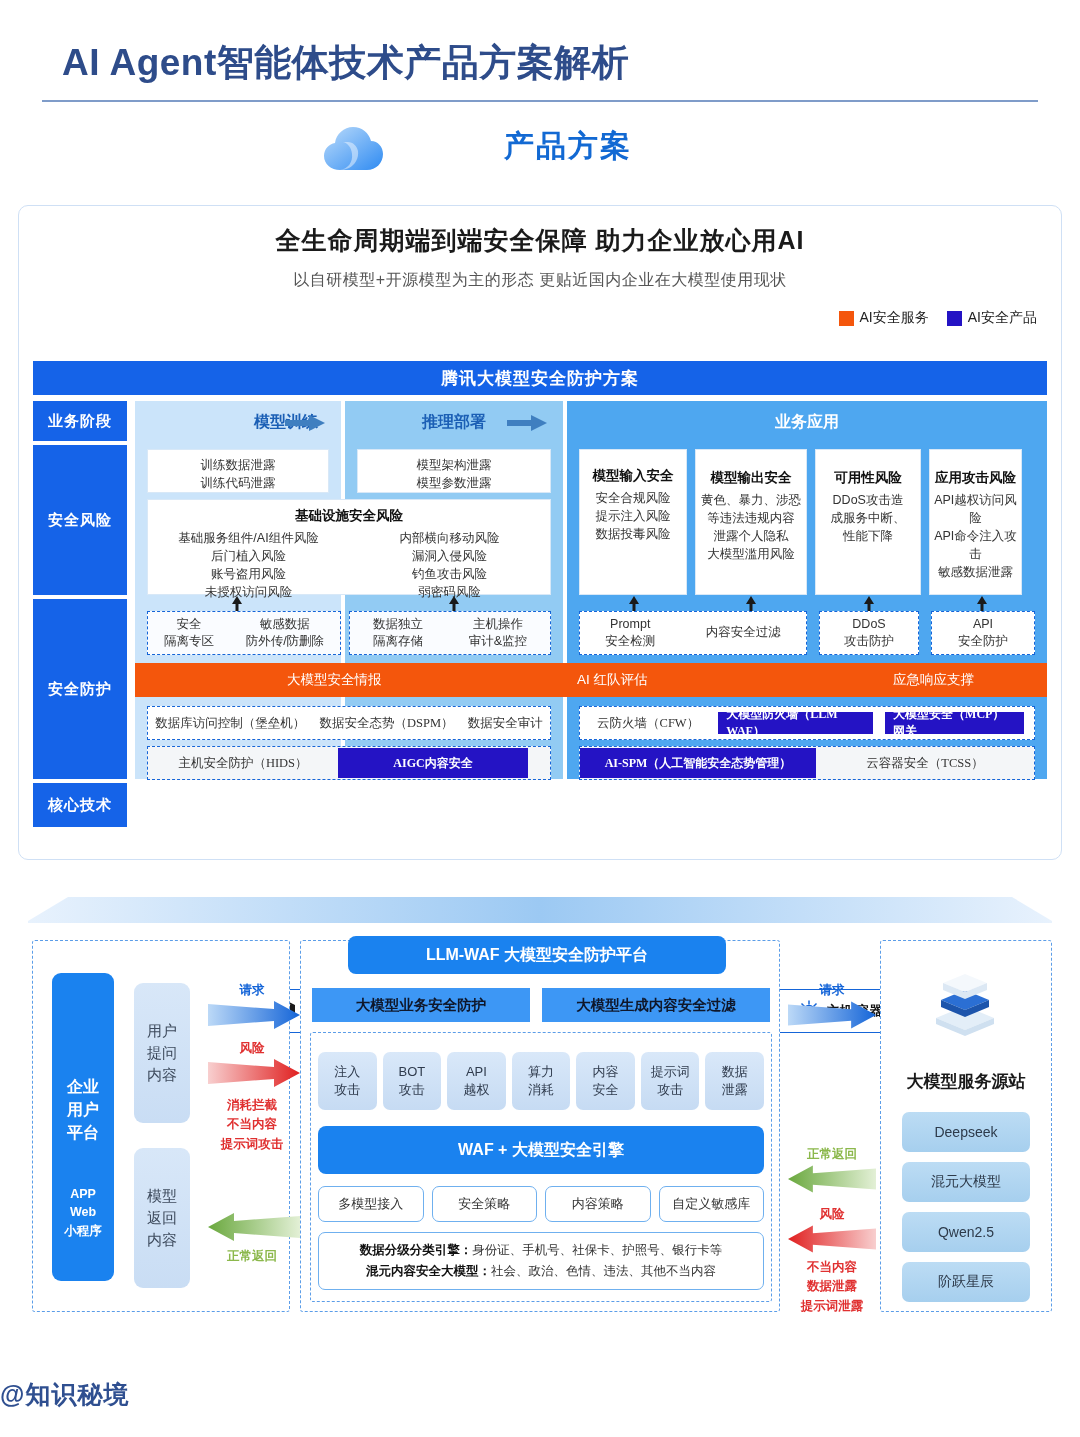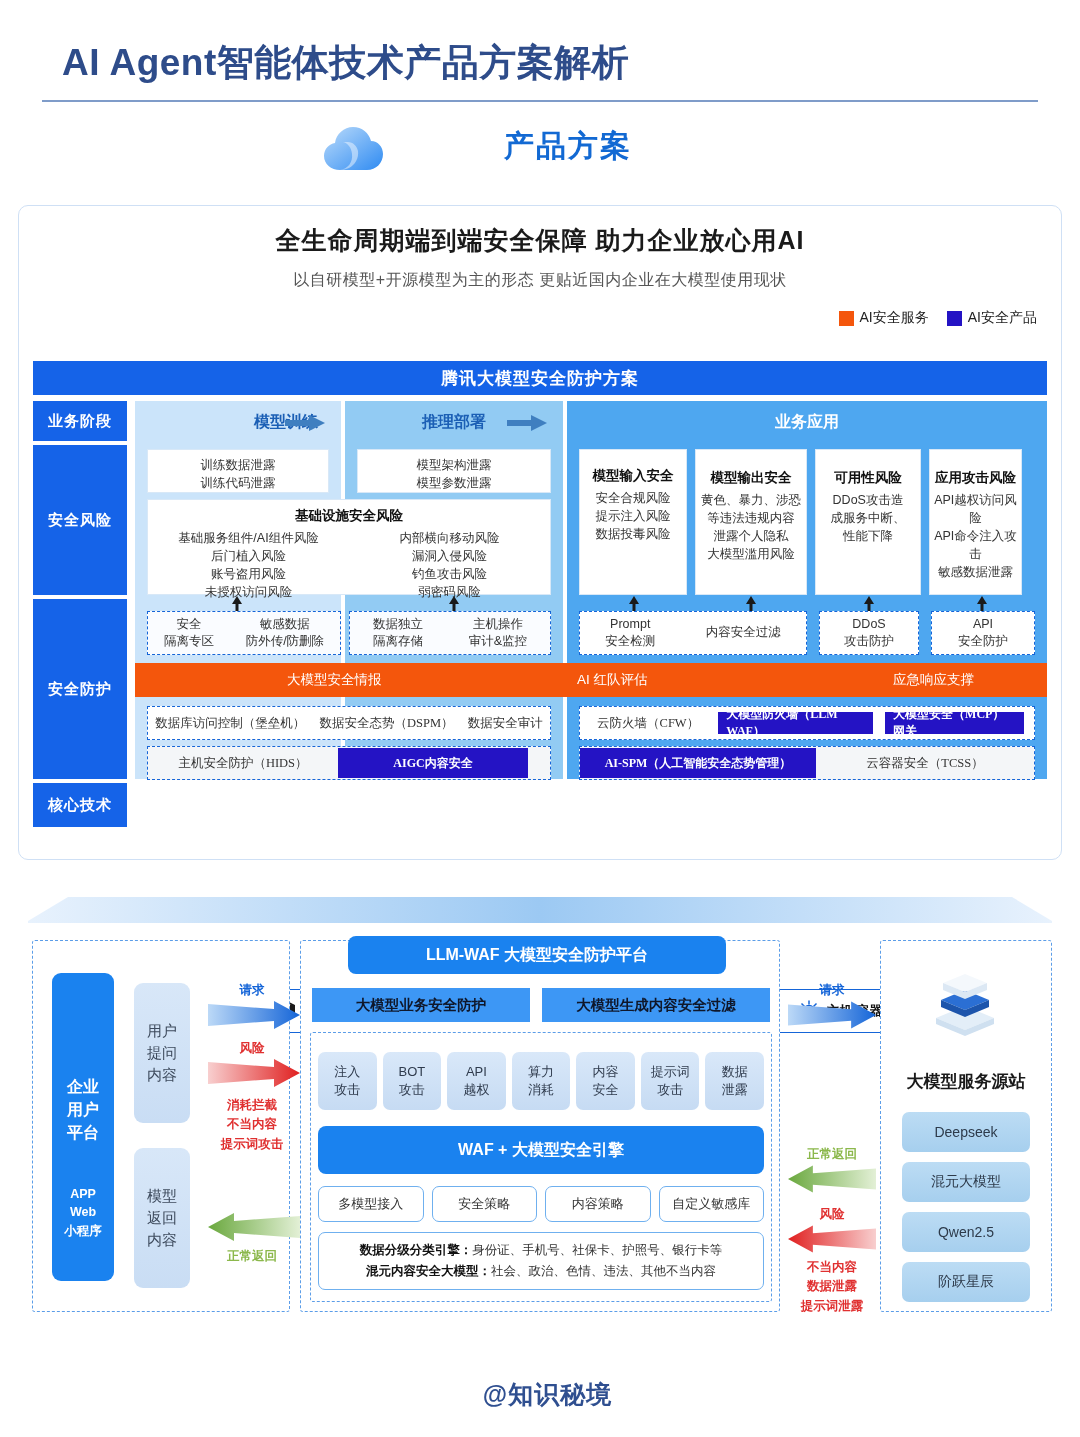--- a/index.html
+++ b/index.html
@@ -153,22 +153,22 @@
   .clsbox b { color:#111; }
 
   .srv-ico { position:absolute; left:922px; top:968px; width:86px; height:86px; }
   .srv-title { position:absolute; left:880px; top:1070px; width:172px; text-align:center;
     font-size:17px; font-weight:bold; color:#1a1a1a; }
   .model { position:absolute; left:902px; width:128px; height:40px;
     background:linear-gradient(180deg,#bcdcf4,#a6cfee); border-radius:7px;
     color:#2d3a4a; font-size:14px; display:flex; align-items:center; justify-content:center; }
   .m1 { top:1112px; } .m2 { top:1162px; } .m3 { top:1212px; } .m4 { top:1262px; }
 
-  .footer { position:absolute; left:0; top:1378px; width:100%; text-align:center;
-    font-size:25px; font-weight:bold; color:#2f4f90; letter-spacing:1px;padding-left:15px; }
+  .footer { position:absolute; left:0; top:1378px; width:100%; text-align:left;
+    font-size:25px; font-weight:bold; color:#2f4f90; letter-spacing:1px; }
 </style>
 </head>
 <body>
 
 <div class="page">
 
   <div class="hdr-title">AI Agent智能体技术产品方案解析</div>
   <div class="hdr-rule"></div>
   <div class="hdr-sub-wrap">
     <svg class="cloud-ico" viewBox="0 0 74 52">

